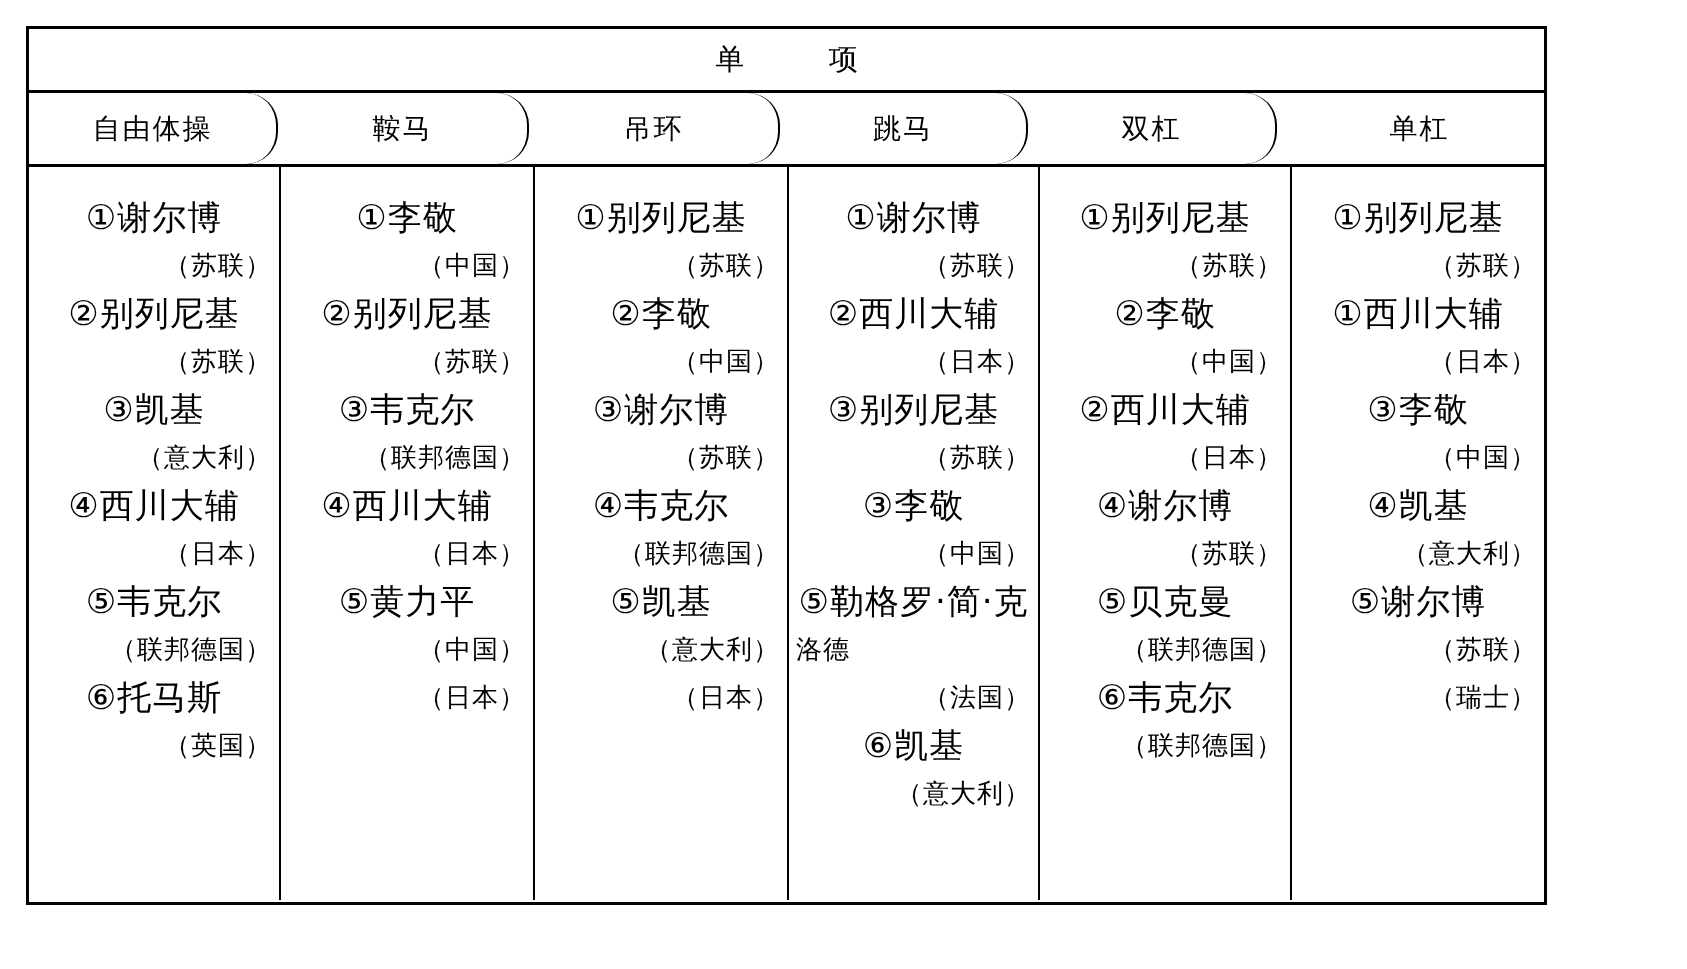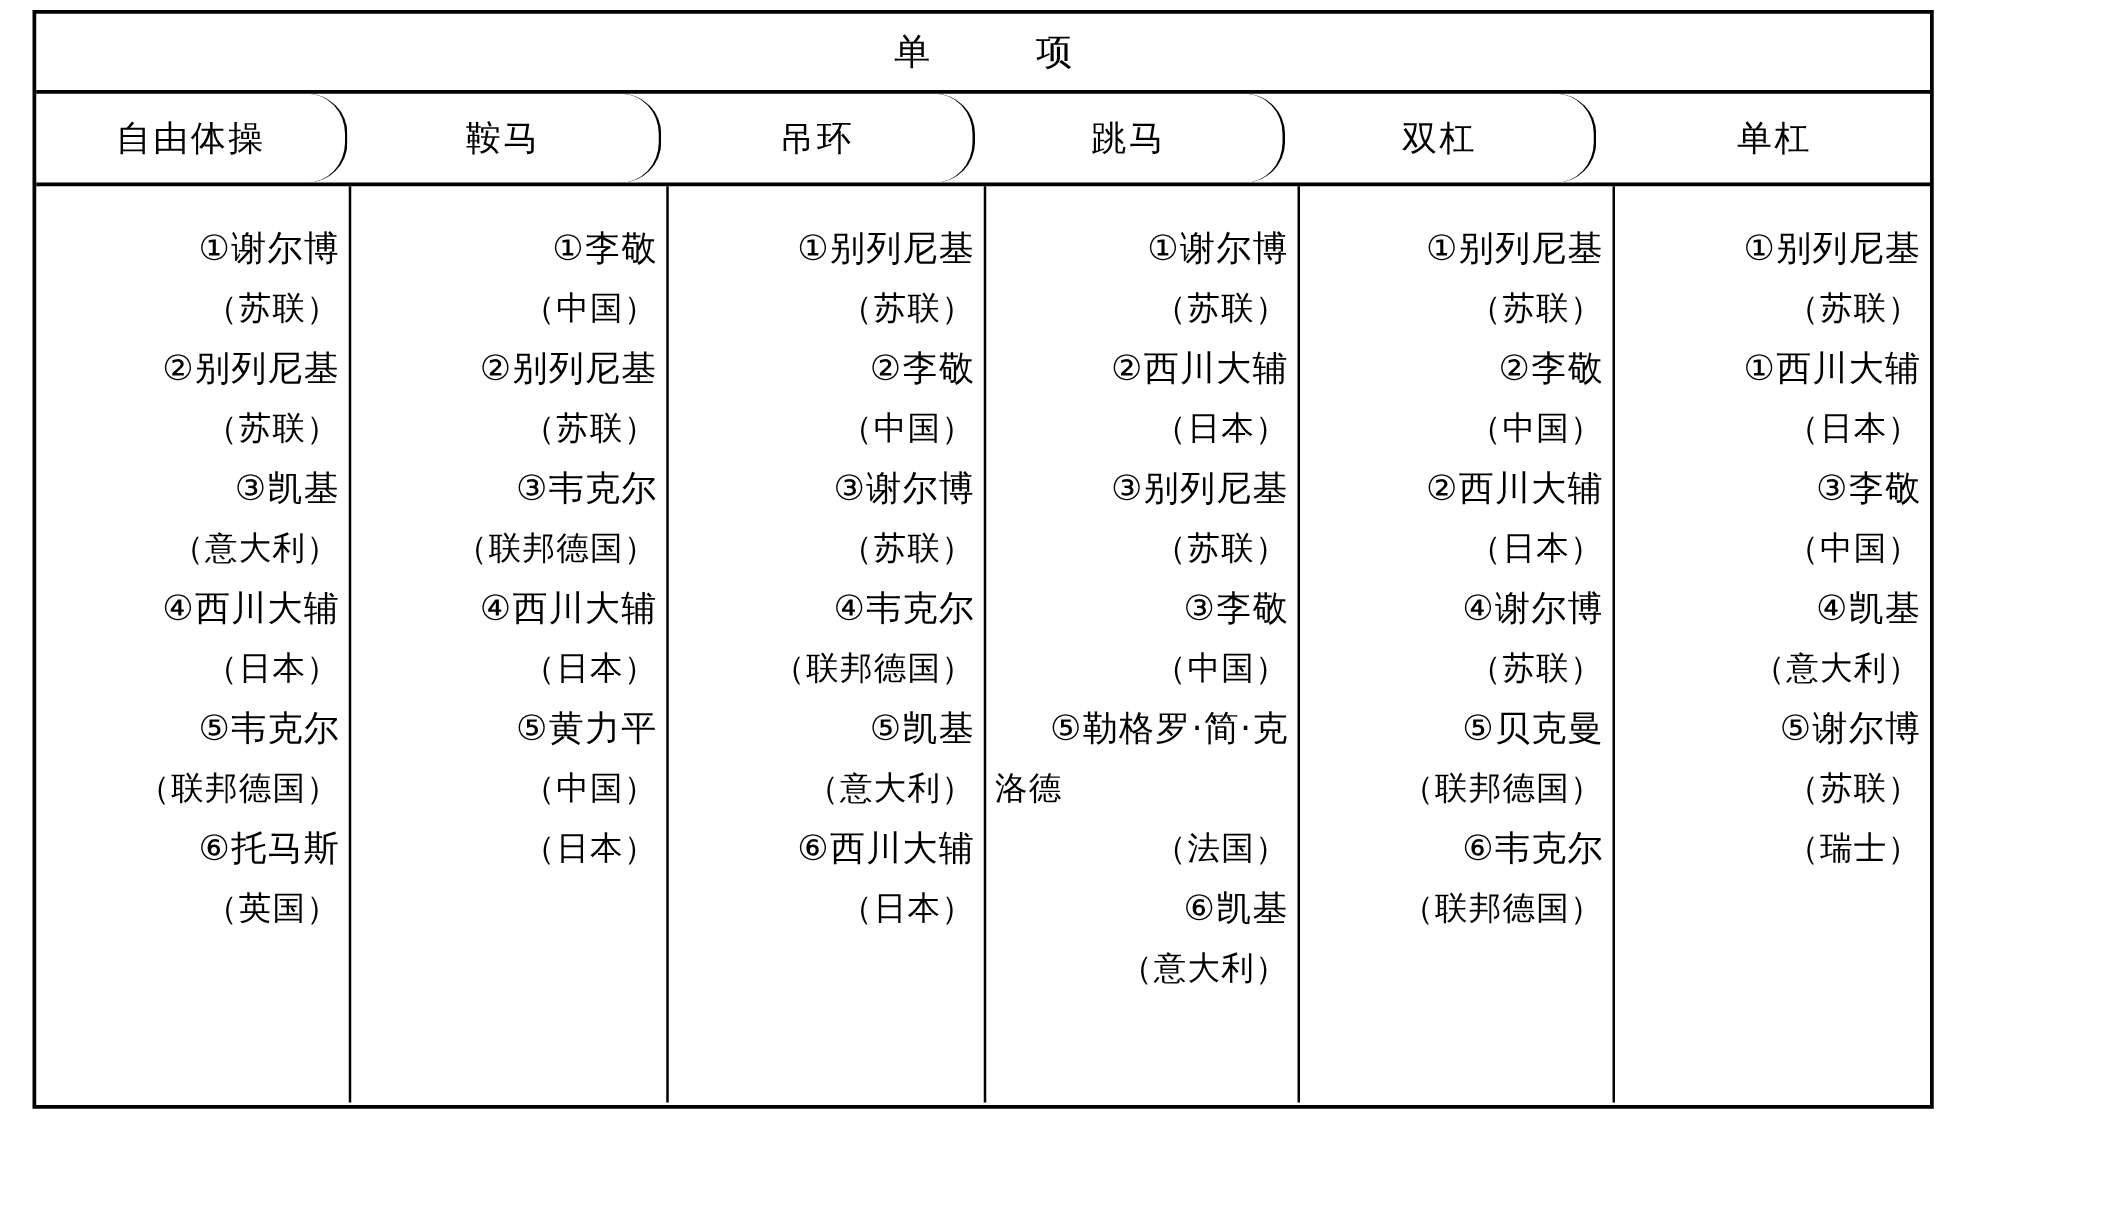--- a/index.html
+++ b/index.html
@@ -19,21 +19,21 @@
     position: relative;
     width: 1687px;
     height: 969px;
     background: #ffffff;
   }
 
   
   .table-frame {
     position: absolute;
     left: 26px;
-    top: 8px;
+    top: 26px;
     width: 1521px;
     height: 879px;
     border: 3px solid #000;
     box-sizing: border-box;
     background: #fff;
   }
 
   
   .title-row {
     position: relative;
@@ -92,25 +92,25 @@
   .col-0 { width: 253px; }
   .col-1 { width: 255px; }
   .col-2 { width: 255px; }
   .col-3 { width: 252px; }
   .col-4 { width: 253px; }
   .col-5 { width: 253px; }
 
   
   .entry { margin: 0 0 0 0; }
   .entry-name {
-    font-size: 28px;
+    font-size: 34px;
     line-height: 48px;
     letter-spacing: 1px;
     white-space: nowrap;
-    text-align: right;
+    text-align: center;
   }
   .entry-name2 {
     font-size: 26px;
     line-height: 48px;
     letter-spacing: 1px;
     white-space: nowrap;
     text-align: left;
   }
   .entry-country {
     font-size: 26px;
@@ -209,21 +209,20 @@
         </div>
         <div class="entry">
           <div class="entry-name">④韦克尔</div>
           <div class="entry-country">（联邦德国）</div>
         </div>
         <div class="entry">
           <div class="entry-name">⑤凯基</div>
           <div class="entry-country">（意大利）</div>
         </div>
         <div class="entry">
-          <div class="entry-name">⑥西川大辅</div>
           <div class="entry-country">（日本）</div>
         </div>
       </div>
 
       <div class="body-cell col-3">
         <div class="entry">
           <div class="entry-name">①谢尔博</div>
           <div class="entry-country">（苏联）</div>
         </div>
         <div class="entry">

